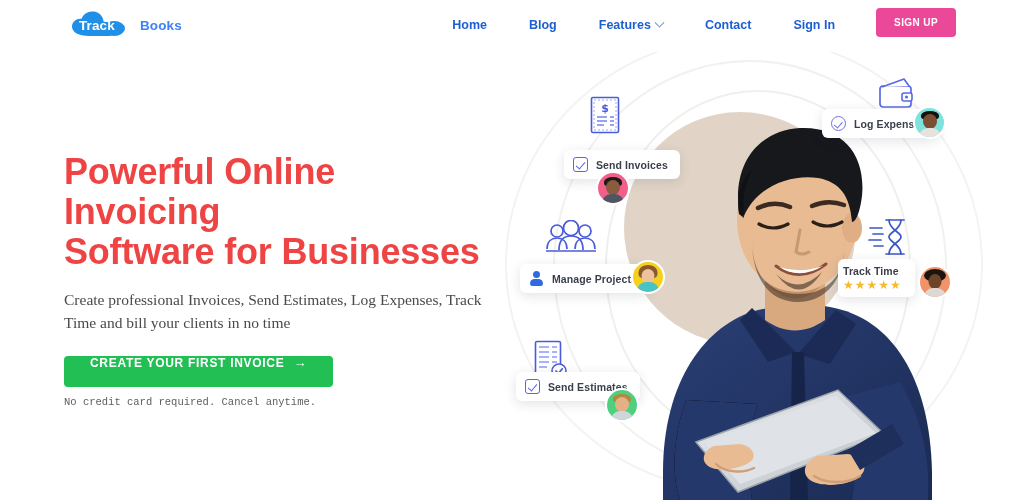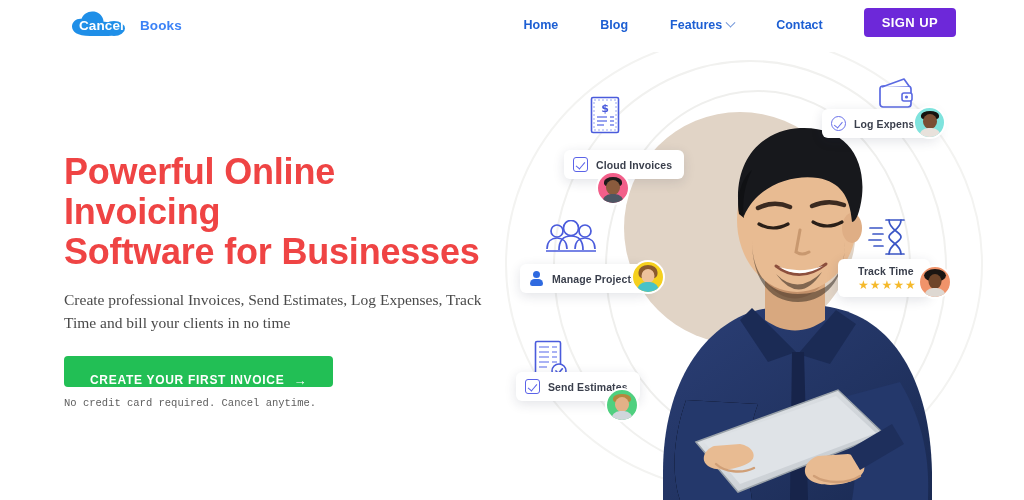--- a/index.html
+++ b/index.html
@@ -87,23 +87,23 @@
   }
   .chev {
     display: inline-block;
     width: 7px; height: 7px;
     border-right: 1.4px solid #6d93d8;
     border-bottom: 1.4px solid #6d93d8;
     transform: rotate(45deg) translate(-2px,-2px);
   }
   .signup-btn {
     margin-left: 14px;
-    background: #6d28d9;
+    background: #ec4899;
     color: #ffffff;
-    font-size: 13px;
+    font-size: 10px;
     font-weight: 700;
     letter-spacing: .4px;
     border: none;
     border-radius: 4px;
     padding: 0 18px;
     height: 29px;
     line-height: 29px;
     cursor: pointer;
     font-family: "Liberation Sans", sans-serif;
   }
@@ -127,21 +127,21 @@
     margin-top: 16px;
     font-size: 15.5px;
     line-height: 23px;
     color: #4a4a4a;
     width: 420px;
     font-family: Liberation Serif, serif;
   }
   .cta-btn {
     margin-top: 22px;
     display: inline-flex;
-    align-items: flex-end;
+    align-items: flex-start;
     justify-content: center;
     gap: 9px;
     background: #22bf55;
     color: #ffffff;
     border: none;
     border-radius: 4px;
     height: 31px;
     padding: 0 26px;
     font-size: 12px;
     font-weight: 700;
@@ -278,38 +278,41 @@
 <div class="page">
 
   <header class="site-header">
 
     <div class="brand">
       <div class="brand-cloud">
         <svg width="78" height="30" viewBox="0 0 78 30" aria-hidden="true">
           <path d="M22 26 C9 26 4 21.5 4 16.5 C4 11.8 8.5 8.2 13.5 8.8 C15.5 3.6 20.6 0.6 26.2 1.6 C31.5 2.5 35.3 6.8 35.6 11.8 C41 11.4 45.5 14.4 46.6 18.6 C47.6 22.6 45 26 40.5 26 Z" fill="#1f8fe8"></path>
           <ellipse cx="46" cy="18.5" rx="11" ry="7.5" fill="#1f8fe8"></ellipse>
         </svg>
-        <span class="brand-cloud-text">Cancel</span>
+        <span class="brand-cloud-text">Track</span>
       </div>
       <span class="brand-books">Books</span>
     </div>
 
     <nav class="nav">
       <a class="nav-link" href="#">
         <span>Home</span>
       </a>
       <a class="nav-link" href="#">
         <span>Blog</span>
       </a>
       <a class="nav-link" href="#">
         <span>Features</span>
         <i class="chev"></i>
       </a>
       <a class="nav-link" href="#">
         <span>Contact</span>
+      </a>
+      <a class="nav-link" href="#">
+        <span>Sign In</span>
       </a>
       <button class="signup-btn">SIGN UP</button>
     </nav>
   </header>
 
   <section class="hero-copy">
     <h1 class="headline">
       <span>Powerful Online Invoicing</span><br>
       <span>Software for Businesses</span>
     </h1>
@@ -465,21 +468,21 @@
             <line x1="18" y1="22" x2="23" y2="22"></line>
           <line x1="5" y1="27" x2="13" y2="27"></line>
         </g>
         <circle cx="25" cy="31" r="7" fill="#ffffff" stroke="#4a5bdc" stroke-width="1.6"></circle>
         <path d="M22 31 L24.3 33.5 L28.3 28.8" stroke="#4a5bdc" stroke-width="1.7" fill="none" stroke-linecap="round" stroke-linejoin="round"></path>
       </svg>
     </div>
 
     <div class="card" style="left:64px; top:98px;">
       <span class="chk"></span>
-      <span class="card-label">Cloud Invoices</span>
+      <span class="card-label">Send Invoices</span>
     </div>
     <div class="avatar" style="left:96px; top:119px; width:34px; height:34px; background:#f25f8a;">
       <span class="hair" style="top:4px; width:18px; height:10px; background:#1d1b1a;"></span>
       <span class="head" style="top:7px; width:14px; height:15px; background:#8a5b3d;"></span>
       <span class="body" style="top:21px; width:22px; height:12px; background:#4d5663;"></span>
     </div>
 
     <div class="card" style="left:322px; top:57px;">
       <span class="circ-chk"></span>
       <span class="card-label">Log Expenses</span>
@@ -493,21 +496,21 @@
     <div class="card" style="left:20px; top:212px;">
       <span class="person-ico"></span>
       <span class="card-label">Manage Projects</span>
     </div>
     <div class="avatar" style="left:131px; top:208px; width:34px; height:34px; background:#f5d01e;">
       <span class="hair" style="top:3px; width:19px; height:14px; background:#8a5a2e;"></span>
       <span class="head" style="top:7px; width:13px; height:14px; background:#eec29b;"></span>
       <span class="body" style="top:20px; width:22px; height:12px; background:#49c2c8;"></span>
     </div>
 
-    <div class="card" style="left:338px; top:207px; flex-direction:column; align-items:flex-start; gap:1px; padding:6px 14px 6px 20px;">
+    <div class="card" style="left:338px; top:207px; flex-direction:column; align-items:flex-start; gap:1px; padding:6px 14px 6px 5px;">
       <span class="card-label">Track Time</span>
       <span class="stars">
         <span class="star">★</span>
         <span class="star">★</span>
         <span class="star">★</span>
         <span class="star">★</span>
         <span class="star">★</span>
       </span>
     </div>
     <div class="avatar" style="left:418px; top:213px; width:34px; height:34px; background:#f0936a;">

